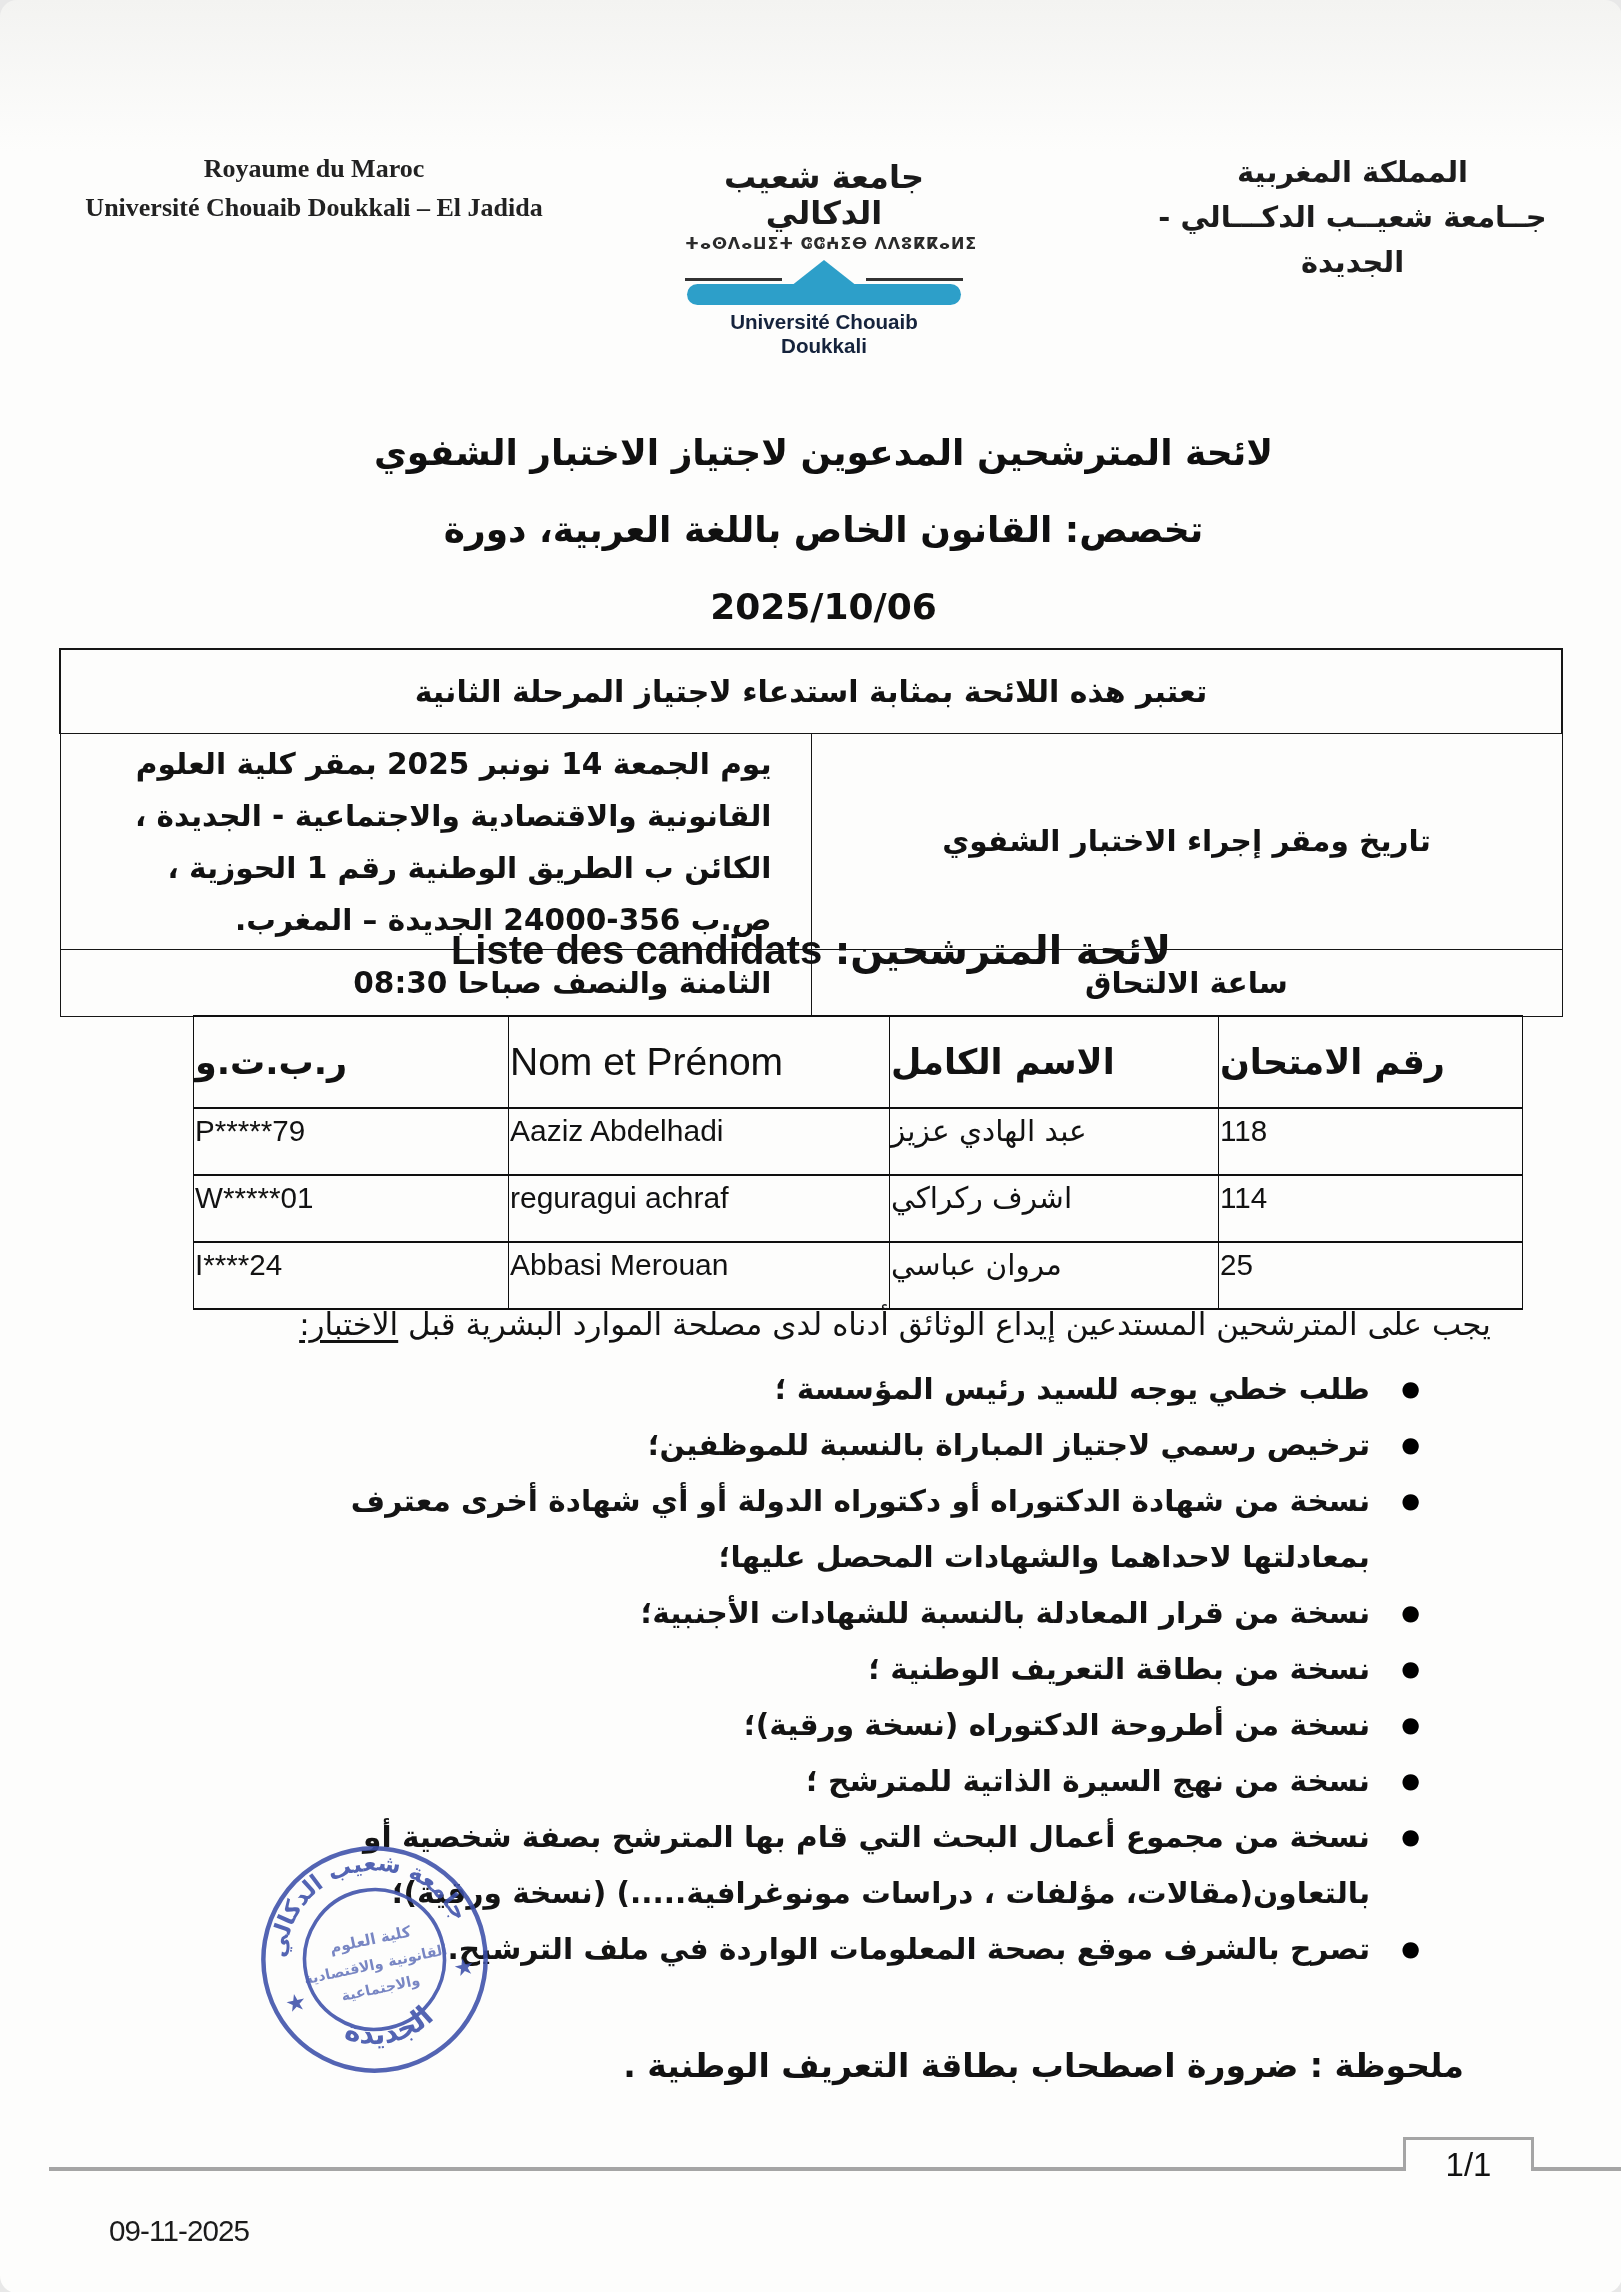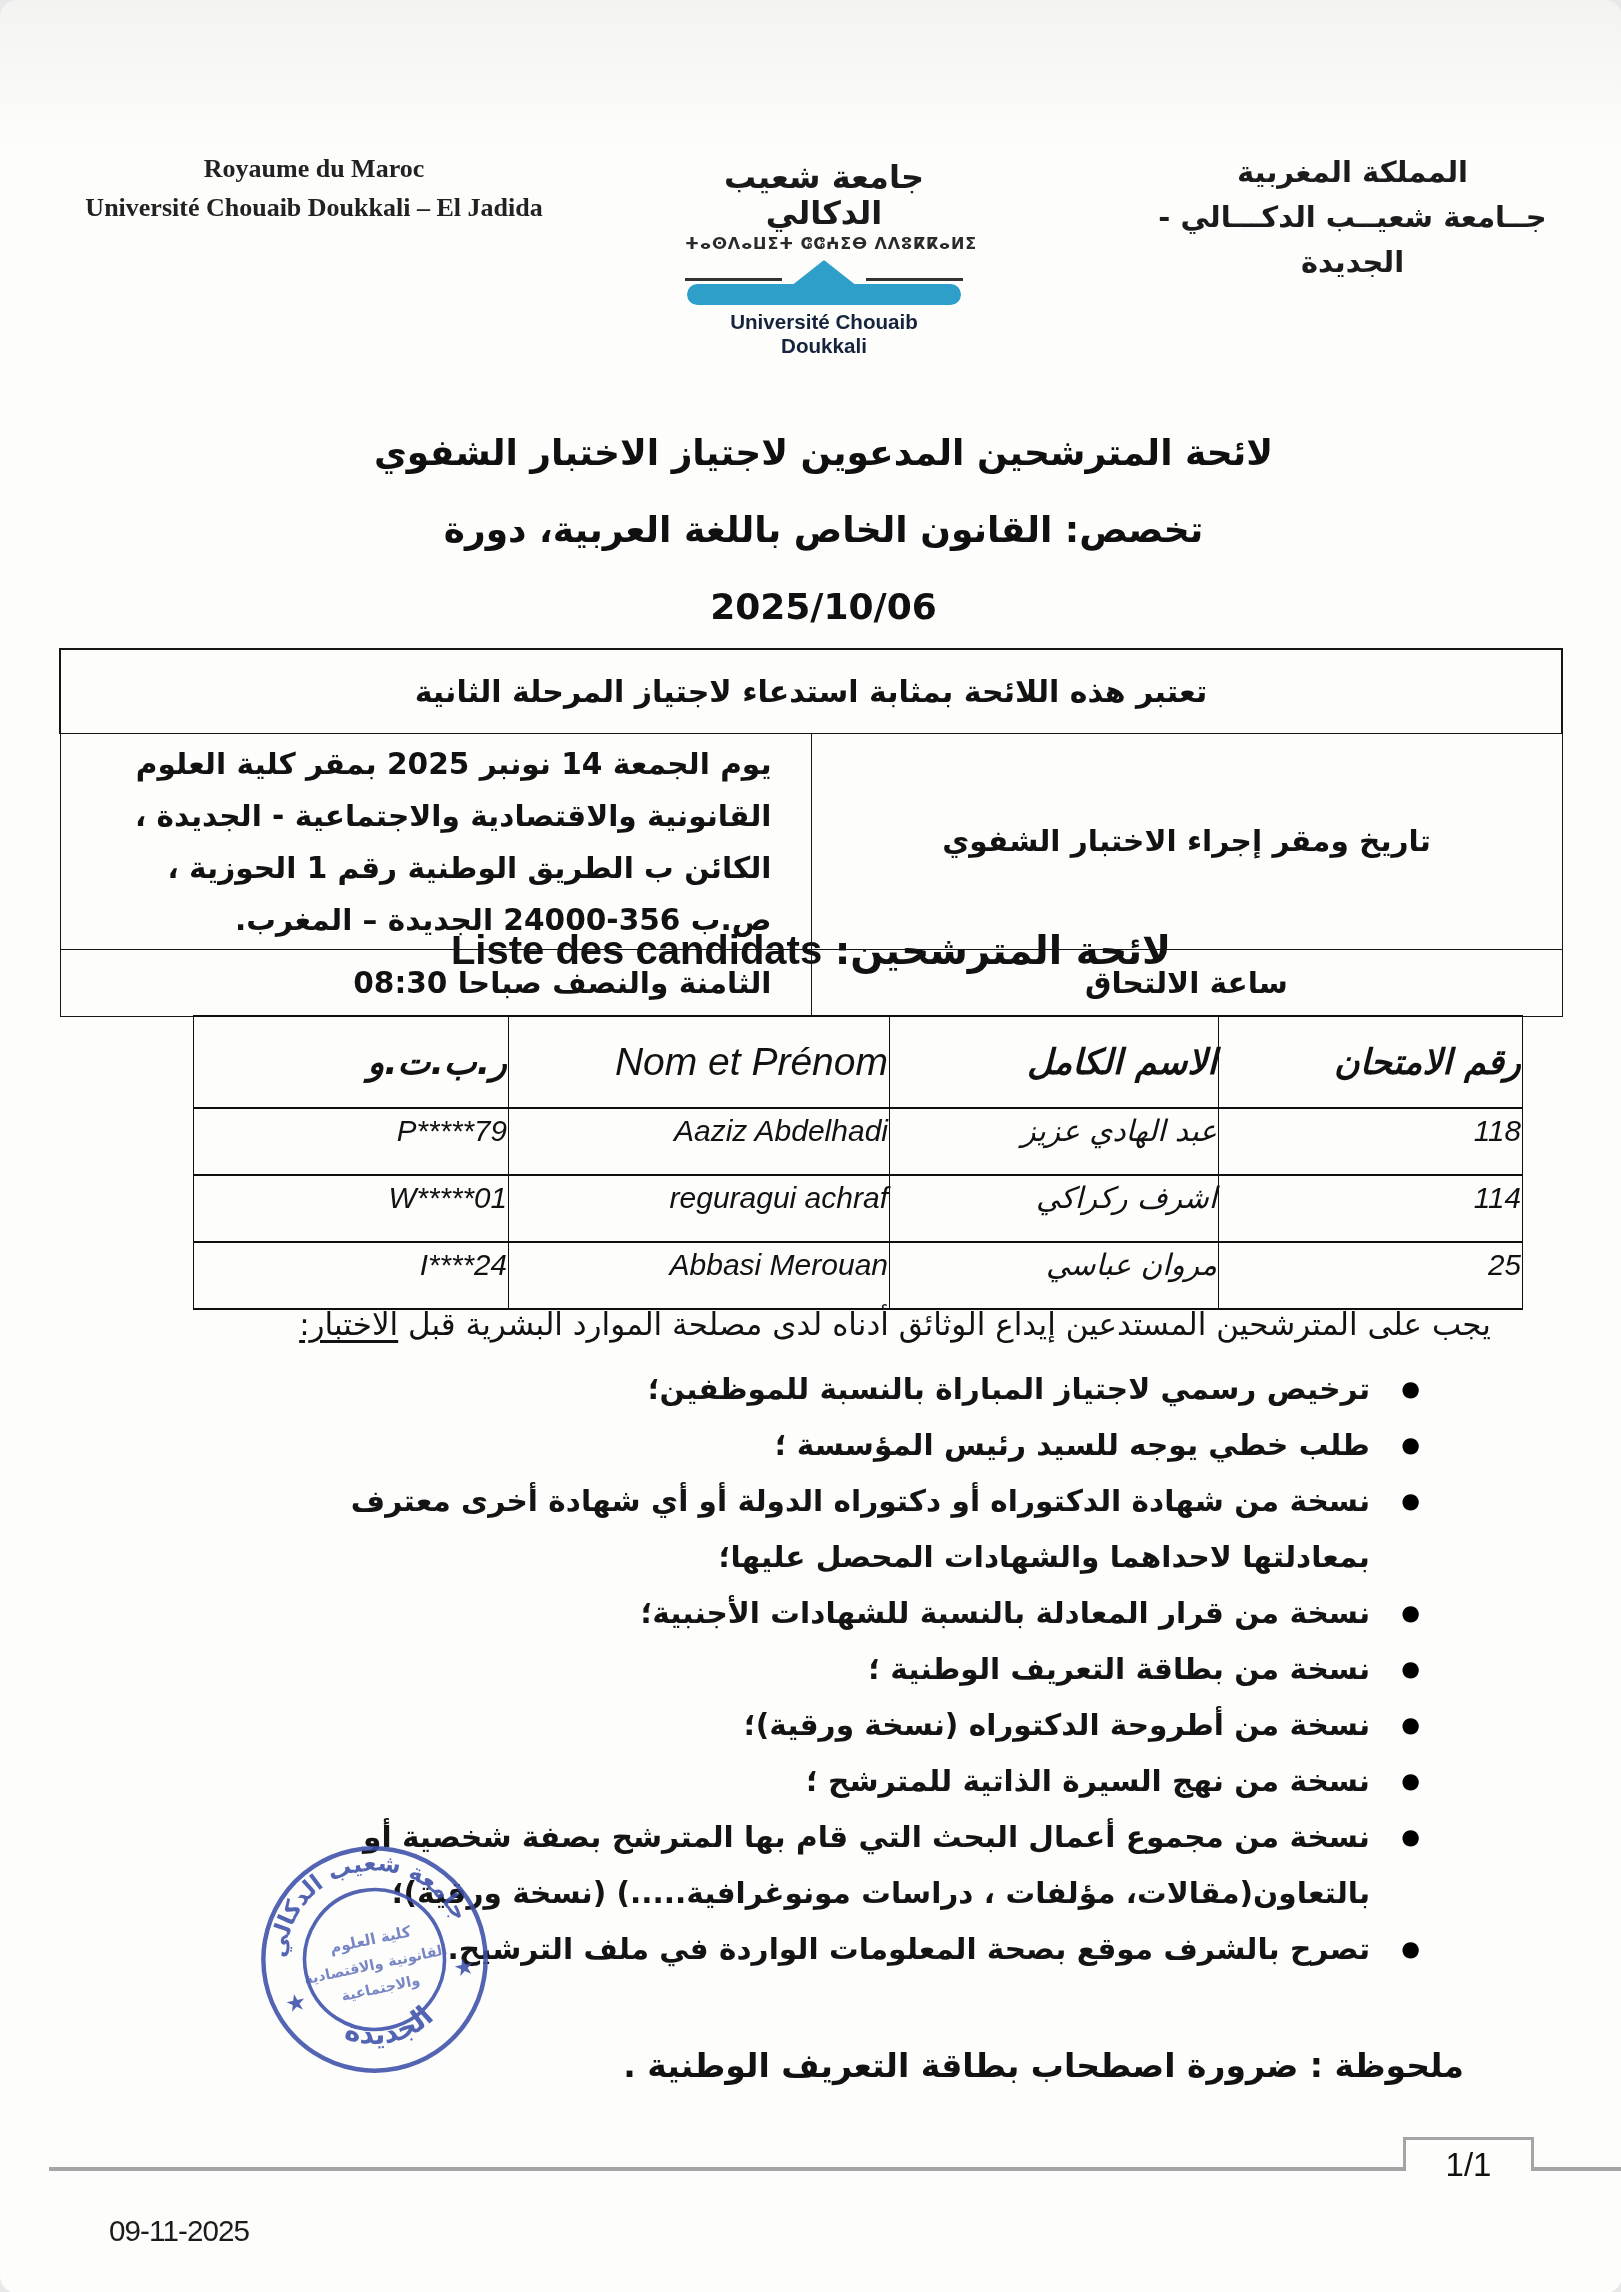--- a/index.html
+++ b/index.html
@@ -75,21 +75,21 @@
     position:absolute;left:0;right:0;top:928px;
     display:flex;direction:rtl;justify-content:center;align-items:baseline;gap:12.5px;
   }
   .list-heading .ar{font-weight:700;font-size:39px;}
   .list-heading .fr{font-family:"Liberation Sans",sans-serif;font-weight:700;font-size:40px;}
   
   .cand-table{
     position:absolute;left:193px;top:1015px;width:1329px;
     direction:rtl;table-layout:fixed;
   }
-  .cand-table td,.cand-table th{border:1.8px solid #0f0f0f;text-align:right;font-style:italic;}
+  .cand-table td,.cand-table th{border:1.8px solid #0f0f0f;text-align:left;}
   .cand-table tr{border-top:2.7px solid #0f0f0f;border-bottom:2.7px solid #0f0f0f;}
   .cand-table th{height:88px;vertical-align:middle;font-weight:600;}
   .cand-table th.h-ar{font-size:35px;font-weight:600;}
   .cand-table th.h-fr{font-family:"Liberation Sans",sans-serif;font-size:39px;font-weight:500;}
   .cand-table td{height:59px;vertical-align:top;padding-top:5px;font-size:29.6px;}
   .cand-table td.c-fr{font-family:"Liberation Sans",sans-serif;font-size:30px;}
   .cand-table td.c-num,.cand-table td.c-code{font-family:"Liberation Sans",sans-serif;}
   
   .req-intro{
     position:absolute;right:131px;top:1306px;
@@ -212,22 +212,22 @@
       <td class="c-code">I****24</td>
     </tr>
   </tbody>
     </table>
 
   <div class="req-intro">
     <span>يجب على المترشحين المستدعين إيداع الوثائق أدناه لدى مصلحة الموارد البشرية قبل </span><span class="u">الاختبار:</span>
   </div>
 
   <ul class="req-list">
+    <li>طلب خطي يوجه للسيد رئيس المؤسسة ؛</li>
     <li>ترخيص رسمي لاجتياز المباراة بالنسبة للموظفين؛</li>
-    <li>طلب خطي يوجه للسيد رئيس المؤسسة ؛</li>
     <li>نسخة من شهادة الدكتوراه أو دكتوراه الدولة أو أي شهادة أخرى معترف بمعادلتها لاحداهما والشهادات المحصل عليها؛</li>
     <li>نسخة من قرار المعادلة بالنسبة للشهادات الأجنبية؛</li>
     <li>نسخة من بطاقة التعريف الوطنية ؛</li>
     <li>نسخة من أطروحة الدكتوراه (نسخة ورقية)؛</li>
     <li>نسخة من نهج السيرة الذاتية للمترشح ؛</li>
     <li>نسخة من مجموع أعمال البحث التي قام بها المترشح بصفة شخصية أو بالتعاون(مقالات، مؤلفات ، دراسات مونوغرافية.....) (نسخة ورقية)؛</li>
     <li>تصرح بالشرف موقع بصحة المعلومات الواردة في ملف الترشيح.</li>
   </ul>
 
   <div class="note">ملحوظة : ضرورة اصطحاب بطاقة التعريف الوطنية .</div>

